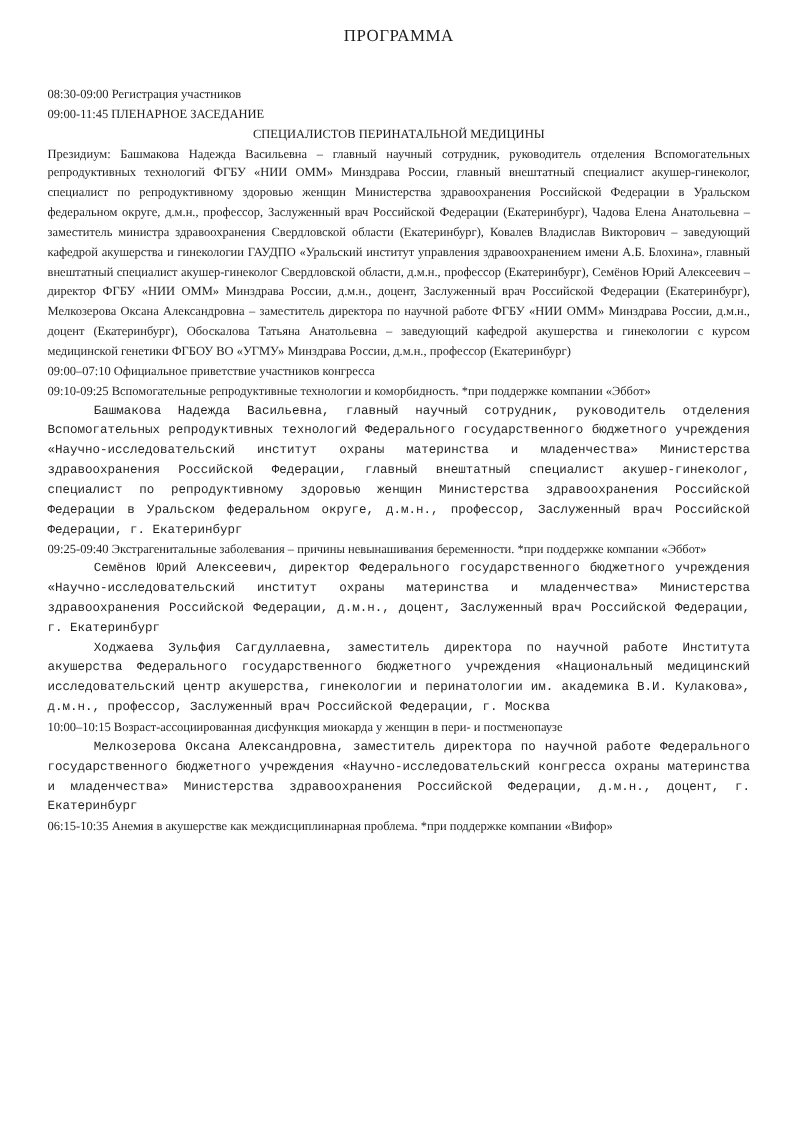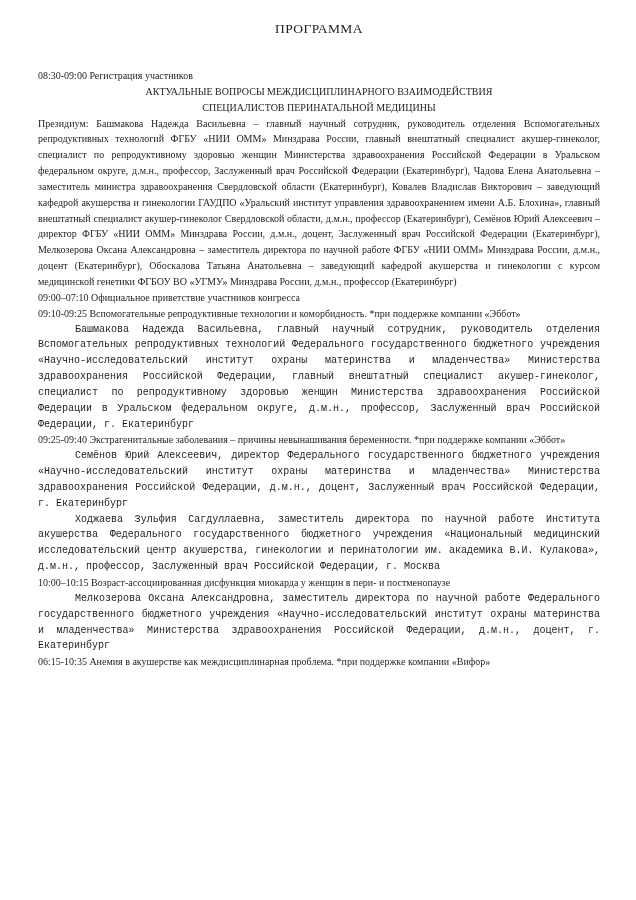--- a/index.html
+++ b/index.html
@@ -42,26 +42,26 @@
     font-family: Liberation Mono, monospace;
   }
 </style>
 </head>
 <body>
 
 <div class="page">
   <h1 class="doc-title">ПРОГРАММА</h1>
   <div class="doc-body">
       <p class="block block--entry">08:30-09:00 Регистрация участников</p>
-      <p class="block block--center">АКТУАЛЬНЫЕ ВОПРОСЫ МЕЖДИСЦИПЛИНАРНОГО ВЗАИМОДЕЙСТВИЯ</p>
+      <p class="block block--entry">09:00-11:45 ПЛЕНАРНОЕ ЗАСЕДАНИЕ</p>
       <p class="block block--center">СПЕЦИАЛИСТОВ ПЕРИНАТАЛЬНОЙ МЕДИЦИНЫ</p>
       <p class="block block--entry">Президиум: Башмакова Надежда Васильевна – главный научный сотрудник, руководитель отделения Вспомогательных репродуктивных технологий ФГБУ «НИИ ОММ» Минздрава России, главный внештатный специалист акушер-гинеколог, специалист по репродуктивному здоровью женщин Министерства здравоохранения Российской Федерации в Уральском федеральном округе, д.м.н., профессор, Заслуженный врач Российской Федерации (Екатеринбург), Чадова Елена Анатольевна – заместитель министра здравоохранения Свердловской области (Екатеринбург), Ковалев Владислав Викторович – заведующий кафедрой акушерства и гинекологии ГАУДПО «Уральский институт управления здравоохранением имени А.Б. Блохина», главный внештатный специалист акушер-гинеколог Свердловской области, д.м.н., профессор (Екатеринбург), Семёнов Юрий Алексеевич – директор ФГБУ «НИИ ОММ» Минздрава России, д.м.н., доцент, Заслуженный врач Российской Федерации (Екатеринбург), Мелкозерова Оксана Александровна – заместитель директора по научной работе ФГБУ «НИИ ОММ» Минздрава России, д.м.н., доцент (Екатеринбург), Обоскалова Татьяна Анатольевна – заведующий кафедрой акушерства и гинекологии с курсом медицинской генетики ФГБОУ ВО «УГМУ» Минздрава России, д.м.н., профессор (Екатеринбург)</p>
       <p class="block block--entry">09:00–07:10 Официальное приветствие участников конгресса</p>
       <p class="block block--entry">09:10-09:25 Вспомогательные репродуктивные технологии и коморбидность. *при поддержке компании «Эббот»</p>
       <p class="block block--speaker">Башмакова Надежда Васильевна, главный научный сотрудник, руководитель отделения Вспомогательных репродуктивных технологий Федерального государственного бюджетного учреждения «Научно-исследовательский институт охраны материнства и младенчества» Министерства здравоохранения Российской Федерации, главный внештатный специалист акушер-гинеколог, специалист по репродуктивному здоровью женщин Министерства здравоохранения Российской Федерации в Уральском федеральном округе, д.м.н., профессор, Заслуженный врач Российской Федерации, г. Екатеринбург</p>
       <p class="block block--entry">09:25-09:40 Экстрагенитальные заболевания – причины невынашивания беременности. *при поддержке компании «Эббот»</p>
       <p class="block block--speaker">Семёнов Юрий Алексеевич, директор Федерального государственного бюджетного учреждения «Научно-исследовательский институт охраны материнства и младенчества» Министерства здравоохранения Российской Федерации, д.м.н., доцент, Заслуженный врач Российской Федерации, г. Екатеринбург</p>
       <p class="block block--speaker">Ходжаева Зульфия Сагдуллаевна, заместитель директора по научной работе Института акушерства Федерального государственного бюджетного учреждения «Национальный медицинский исследовательский центр акушерства, гинекологии и перинатологии им. академика В.И. Кулакова», д.м.н., профессор, Заслуженный врач Российской Федерации, г. Москва</p>
       <p class="block block--entry">10:00–10:15 Возраст-ассоциированная дисфункция миокарда у женщин в пери- и постменопаузе</p>
-      <p class="block block--speaker">Мелкозерова Оксана Александровна, заместитель директора по научной работе Федерального государственного бюджетного учреждения «Научно-исследовательский институт охраны материнства и младенчества» Министерства здравоохранения Российской Федерации, д.м.н., доцент, г. Екатеринбург</p>
+      <p class="block block--speaker">Мелкозерова Оксана Александровна, заместитель директора по научной работе Федерального государственного бюджетного учреждения «Научно-исследовательский конгресса охраны материнства и младенчества» Министерства здравоохранения Российской Федерации, д.м.н., доцент, г. Екатеринбург</p>
       <p class="block block--entry">06:15-10:35 Анемия в акушерстве как междисциплинарная проблема. *при поддержке компании «Вифор»</p>
     </div>
 </div>
 
 </body></html>

